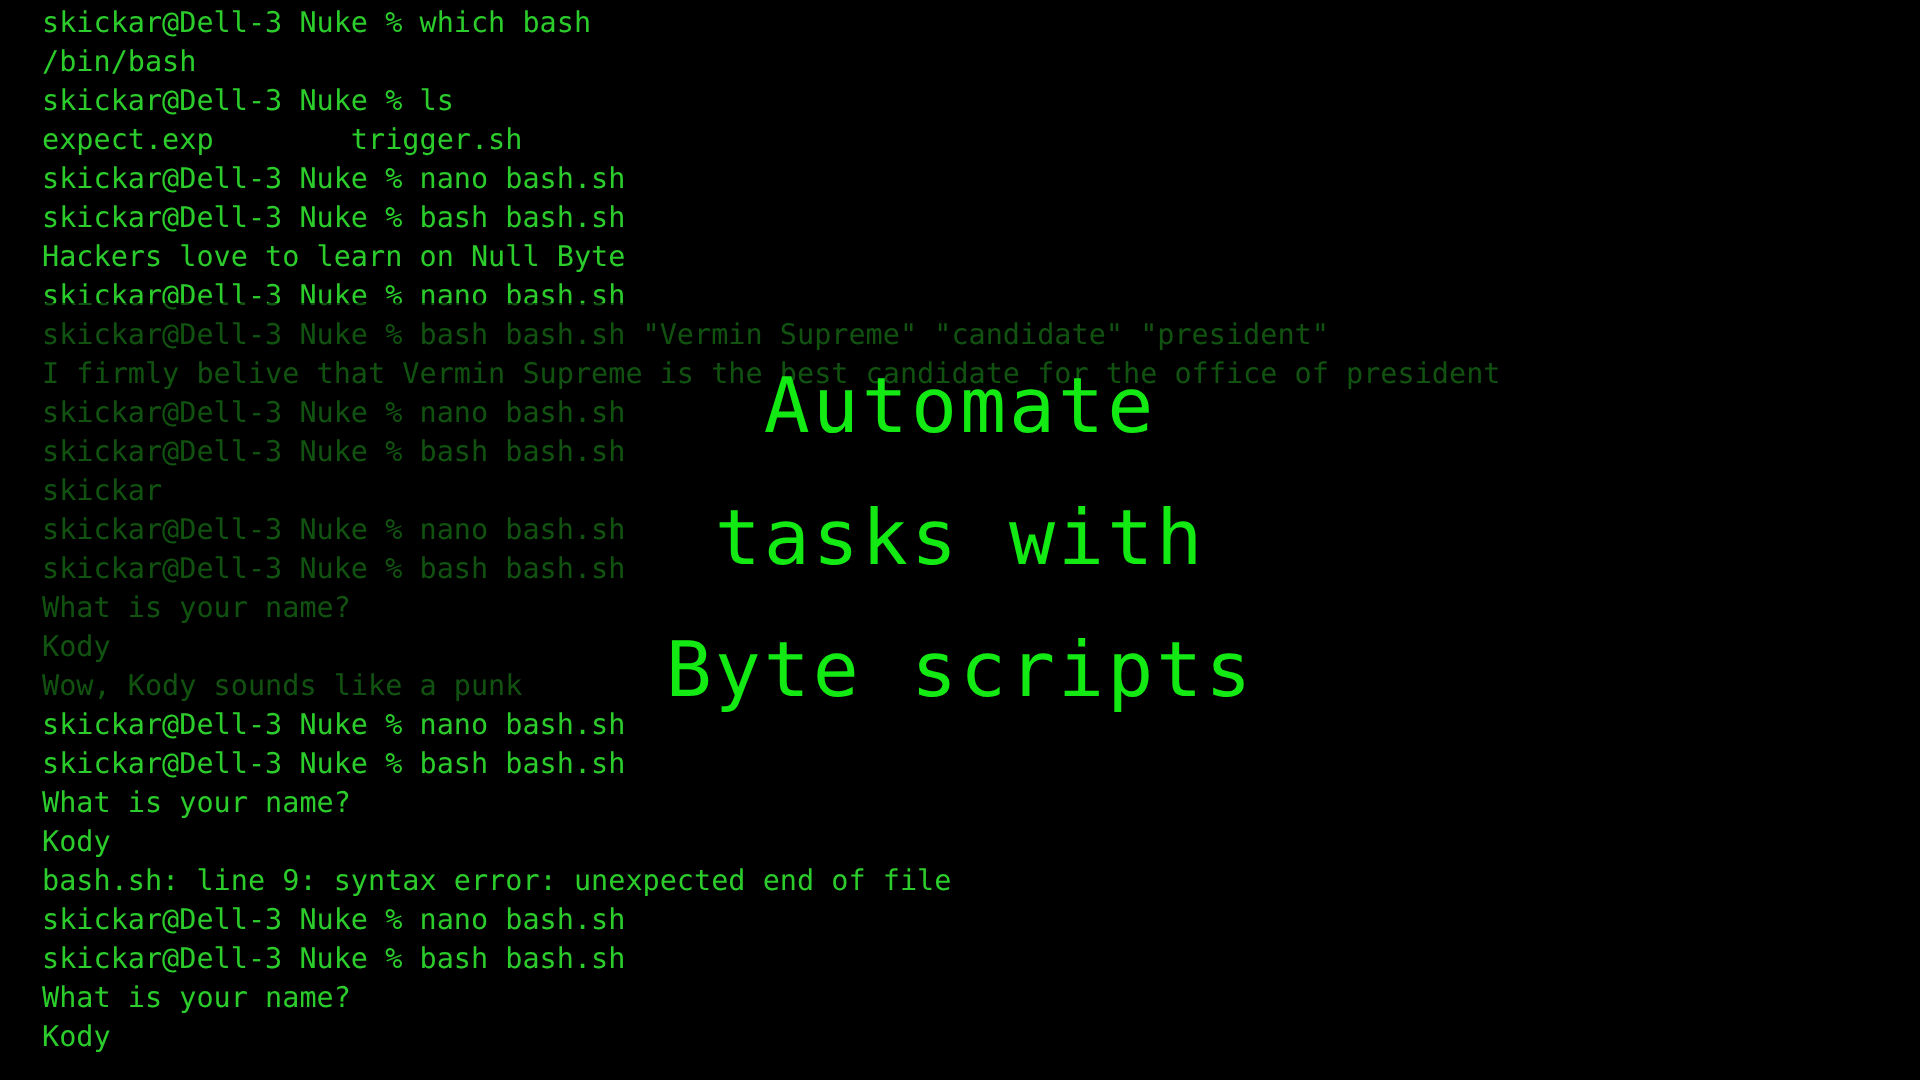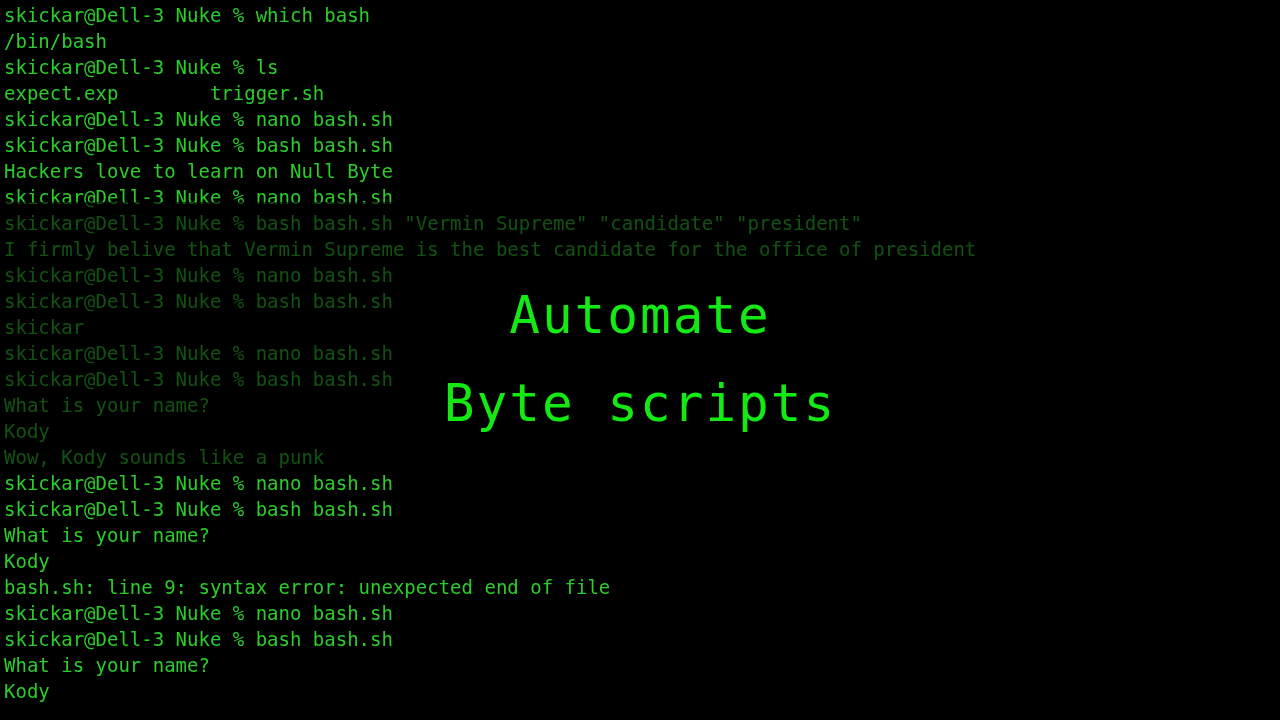--- a/index.html
+++ b/index.html
@@ -13,20 +13,21 @@
       color: #2bcc2b;
       overflow: hidden;
       position: relative;
       padding-top: 2px;
       padding-left: 4px;
     }
     .terminal {
       white-space: pre;
       position: relative;
       z-index: 1;
+      margin-left: 24px;
     }
     .line { display: block; }
     .overlay {
       position: absolute;
       top: 0; left: 0;
       width: 100%; height: 100%;
       display: flex;
       flex-direction: column;
       align-items: center;
       justify-content: center;
@@ -53,14 +54,15 @@
   </style>
 </head>
 <body>
 
 <div class="terminal" id="terminal"><span class="line">skickar@Dell-3 Nuke % which bash</span><span class="line">/bin/bash</span><span class="line">skickar@Dell-3 Nuke % ls</span><span class="line">expect.exp        trigger.sh</span><span class="line">skickar@Dell-3 Nuke % nano bash.sh</span><span class="line">skickar@Dell-3 Nuke % bash bash.sh</span><span class="line">Hackers love to learn on Null Byte</span><span class="line">skickar@Dell-3 Nuke % nano bash.sh</span><span class="line">skickar@Dell-3 Nuke % bash bash.sh "Vermin Supreme" "candidate" "president"</span><span class="line">I firmly belive that Vermin Supreme is the best candidate for the office of president</span><span class="line">skickar@Dell-3 Nuke % nano bash.sh</span><span class="line">skickar@Dell-3 Nuke % bash bash.sh</span><span class="line">skickar</span><span class="line">skickar@Dell-3 Nuke % nano bash.sh</span><span class="line">skickar@Dell-3 Nuke % bash bash.sh</span><span class="line">What is your name?</span><span class="line">Kody</span><span class="line">Wow, Kody sounds like a punk</span><span class="line">skickar@Dell-3 Nuke % nano bash.sh</span><span class="line">skickar@Dell-3 Nuke % bash bash.sh</span><span class="line">What is your name?</span><span class="line">Kody</span><span class="line">bash.sh: line 9: syntax error: unexpected end of file</span><span class="line">skickar@Dell-3 Nuke % nano bash.sh</span><span class="line">skickar@Dell-3 Nuke % bash bash.sh</span><span class="line">What is your name?</span><span class="line">Kody</span></div>
 
 <div class="dim-zone" style="top:202px;height:272px;"></div>
 
 <div class="overlay">
   <div class="overlay-text">Automate</div>
+  <div class="overlay-text">tasks with</div>
   <div class="overlay-text">Byte scripts</div>
 </div>
 
 </body></html>

